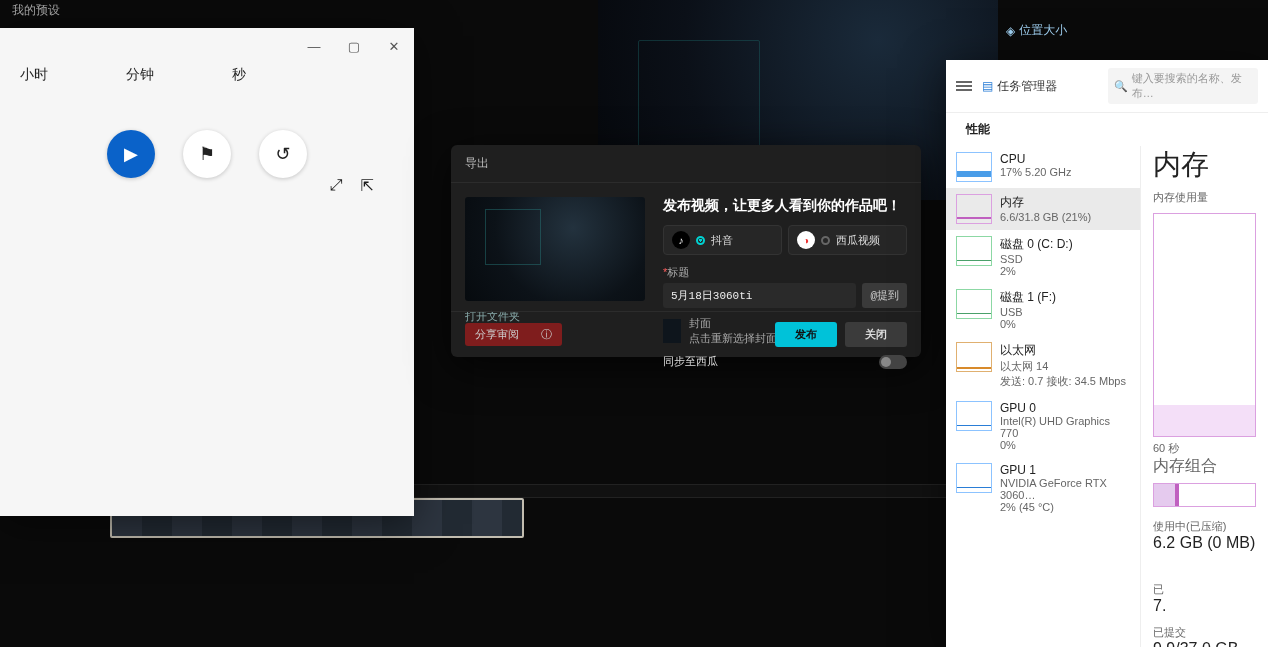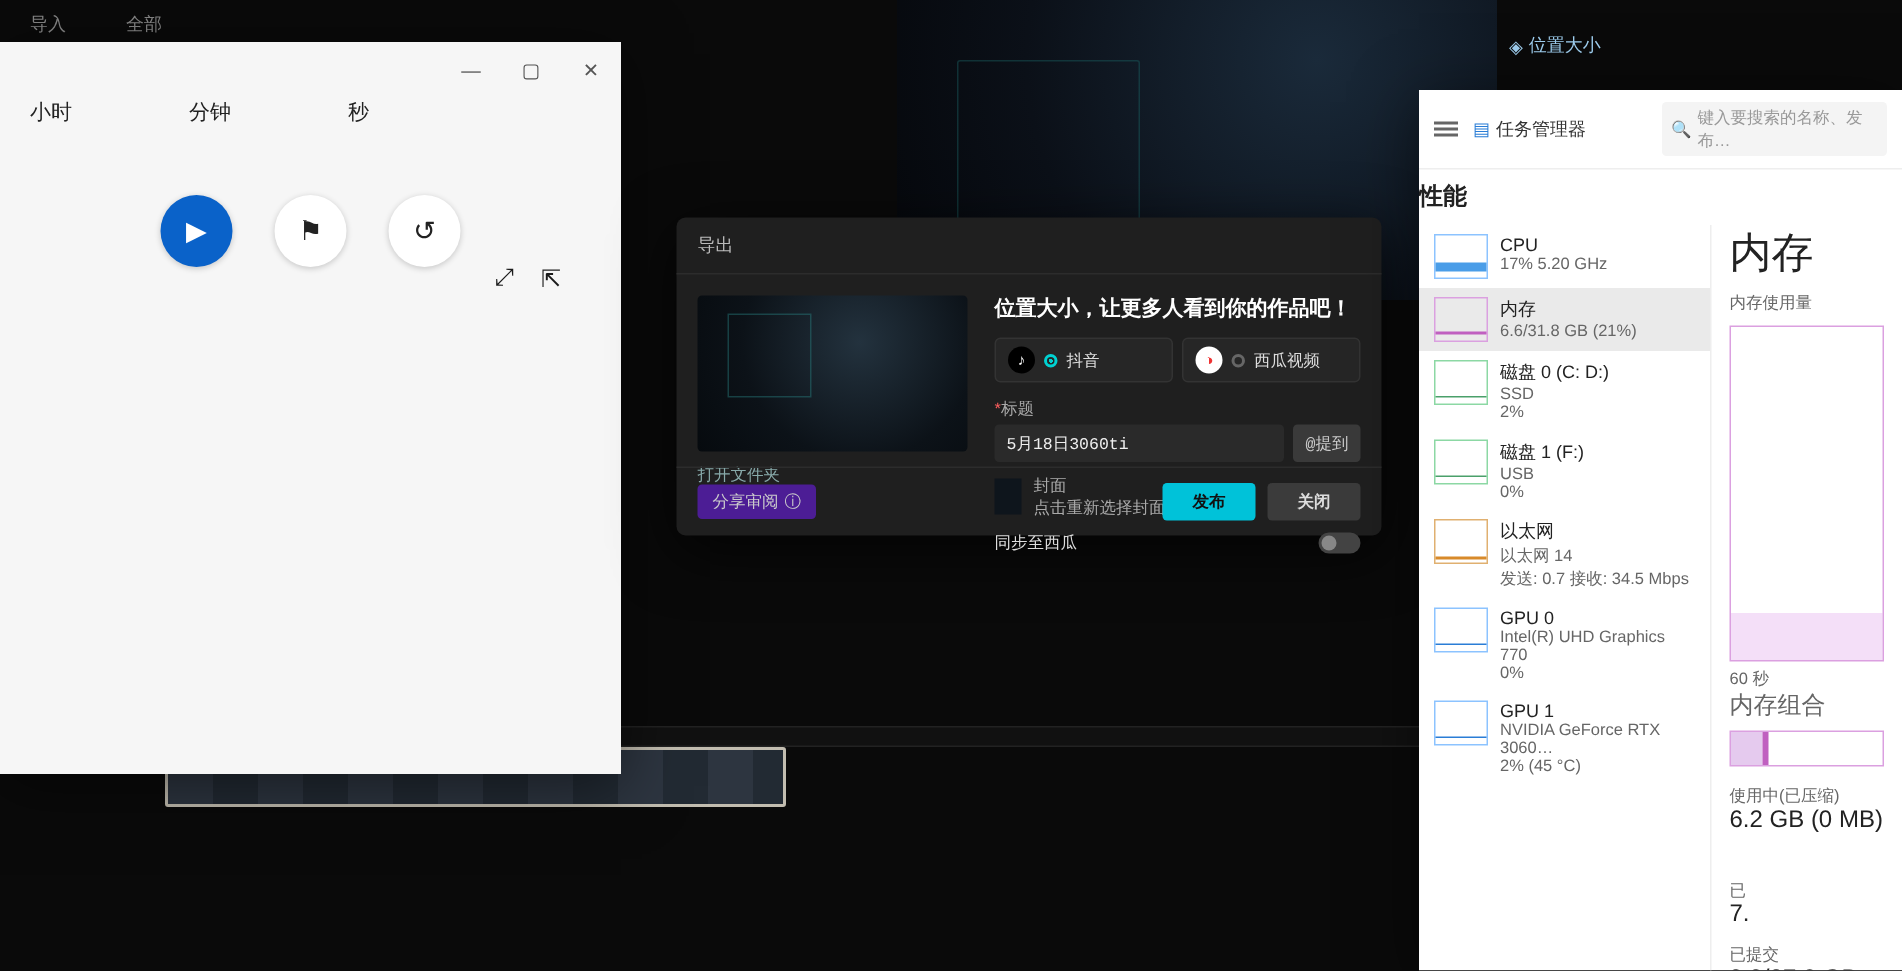--- a/index.html
+++ b/index.html
@@ -108,21 +108,21 @@
   color: #eee; font-size: 11px;
 }
 .mention { background: #3a3a3a; border-radius: 3px; padding: 5px 8px; font-size: 11px; color: #ccc; }
 .cover-row { display: flex; align-items: center; gap: 8px; font-size: 11px; color: #aaa; margin-bottom: 8px; }
 .cover-thumb { width: 18px; height: 24px; background: #0e151c; }
 .sync-row { display: flex; justify-content: space-between; align-items: center; font-size: 11px; margin-bottom: 6px; }
 .toggle { width: 28px; height: 14px; border-radius: 7px; background: #444; position: relative; }
 .toggle::after { content: ""; position: absolute; left: 2px; top: 2px; width: 10px; height: 10px; border-radius: 50%; background: #888; }
 .more-row { display: flex; justify-content: space-between; align-items: center; color: #888; font-size: 11px; }
 .export-foot { position: absolute; left: 0; right: 0; bottom: 0; padding: 10px 14px; display: flex; justify-content: space-between; align-items: center; border-top: 1px solid #2c2c2c; }
-.share { font-size: 11px; background: #4c1d95; padding: 4px 10px; border-radius: 3px; color: #ccc; display: flex; gap: 4px; align-items: center; }
+.share { font-size: 11px; background: #7f1d1d; padding: 4px 10px; border-radius: 3px; color: #ccc; display: flex; gap: 22px; align-items: center; }
 .foot-btns { display: flex; gap: 8px; }
 .btn {
   padding: 5px 20px; border-radius: 3px; font-size: 11px; font-weight: 600;
 }
 .btn.primary { background: #00c2d9; color: #111; }
 .btn.secondary { background: #3b3b3b; color: #ddd; }
 
 
 .tm {
   position: absolute; left: 946px; top: 60px; width: 322px; height: 587px;
@@ -135,21 +135,21 @@
   display: flex; align-items: center; gap: 10px; padding: 8px 10px;
   border-bottom: 1px solid #eee;
 }
 .hamburger { width: 16px; display: flex; flex-direction: column; gap: 2px; }
 .hamburger span { height: 2px; background: #666; }
 .tm-title { color: #333; font-size: 12px; display: flex; align-items: center; gap: 4px; }
 .tm-search {
   margin-left: auto; width: 150px; background: #f4f4f4; border-radius: 3px;
   padding: 3px 6px; color: #999; font-size: 11px; display: flex; align-items: center; gap: 4px;
 }
-.tm-perf-label { padding: 8px 0; font-size: 16px; font-weight: 600; color: #222; }
+.tm-perf-label { padding: 8px 20px; font-size: 12px; font-weight: 600; color: #222; }
 .tm-body { display: flex; height: calc(100% - 62px); }
 .tm-left { width: 195px; border-right: 1px solid #eee; overflow: hidden; }
 .tm-item { display: flex; gap: 8px; padding: 6px 10px; }
 .tm-item.selected { background: #eaeaea; }
 .spark {
   width: 36px; height: 30px; border: 1px solid #8cc3ff;
   position: relative; flex-shrink: 0;
 }
 .spark::after {
   content: ""; position: absolute; left: 0; right: 0; bottom: 4px; height: 2px;
@@ -183,24 +183,20 @@
 .mem-stats { display: flex; gap: 30px; margin-top: 12px; flex-wrap: wrap; }
 .stat .lab { font-size: 11px; color: #666; }
 .stat .val { font-size: 16px; color: #222; }
 .row2 { display: flex; gap: 30px; margin-top: 10px; }
 </style>
 </head>
 <body>
 
 <div class="editor-bg">
   <div class="editor-topbar">
-    <div class="tabs">
-      <span>导入</span>
-      <span>全部</span>
-    </div>
     <div class="preset">我的预设</div>
     <div class="clip-thumb">
       <span class="badge">已添加</span>
       <span class="dur">01:30</span>
     </div>
   </div>
   <div class="preview"></div>
   <div class="right-panel-title">
     <span>◈</span>
     <span>位置大小</span>
@@ -232,21 +228,21 @@
 </div>
 
 <div class="export">
   <div class="export-head">导出</div>
   <div class="export-body">
     <div class="export-left">
       <div class="export-thumb"></div>
       <div class="open-folder">打开文件夹</div>
     </div>
     <div class="export-right">
-      <div class="pub-title">位置大小，让更多人看到你的作品吧！</div>
+      <div class="pub-title">发布视频，让更多人看到你的作品吧！</div>
       <div class="opt-row">
         <div class="opt selected">
           <span class="icon dy">♪</span>
           <span class="radio"></span>
           <span>抖音</span>
         </div>
         <div class="opt">
           <span class="icon xg">◑</span>
           <span class="radio"></span>
           <span>西瓜视频</span>

